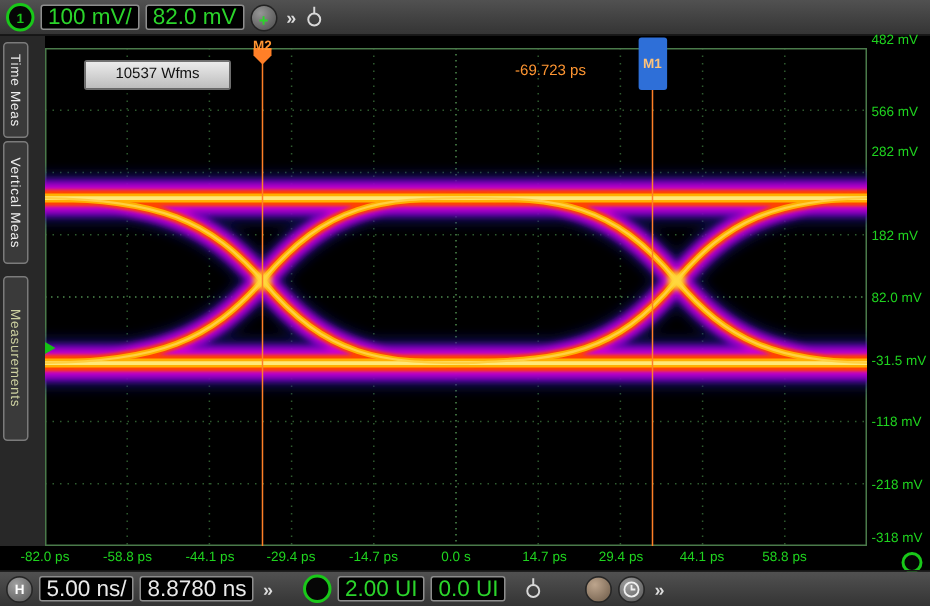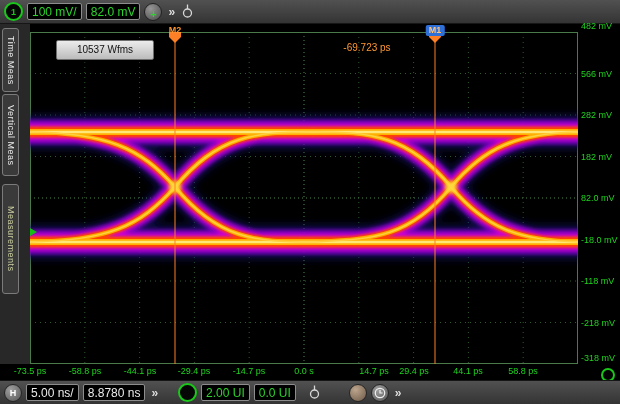--- a/index.html
+++ b/index.html
@@ -12,21 +12,21 @@
            background:linear-gradient(#515151,#343434);}
   .toolbar.top{top:0;border-bottom:1px solid #161616;}
   .toolbar.bottom{top:380px;border-top:1px solid #161616;}
   .badge{width:15px;height:15px;border-radius:50%;display:flex;align-items:center;
          justify-content:center;font-size:9px;font-weight:bold;flex:none;box-sizing:content-box;}
   .badge.green{border:2px solid #19c819;color:#19c819;background:#060606;}
   .badge.gray{width:16px;height:16px;background:radial-gradient(circle at 35% 30%,#a0a0a0,#555);
               color:#fff;border:1px solid #262626;}
   .badge.tan{width:16px;height:16px;background:radial-gradient(circle at 35% 30%,#bda58d,#6b5947);
              border:1px solid #262626;}
-  .field{height:15px;background:#000;border:1px solid #8d8d8d;border-radius:2px;font-size:12px;
+  .field{height:15px;background:#000;border:1px solid #8d8d8d;border-radius:2px;font-size:15px;
          display:flex;align-items:center;padding:0 4px;flex:none;white-space:nowrap;}
   .field.green{color:#2bd42b;}
   .field.white{color:#eaeaea;}
   .roundbtn{width:16px;height:16px;border-radius:50%;flex:none;text-align:center;
             background:radial-gradient(circle at 35% 30%,#969696,#4a4a4a);border:1px solid #222;}
   .roundbtn span{color:#2bd42b;font-weight:bold;font-size:11px;line-height:15px;}
   .chev{color:#dcdcdc;font-size:12px;font-weight:bold;flex:none;padding:0 2px;}
   .gap14{margin-left:14px;} .gap8{margin-left:8px;} .gap24{margin-left:24px;}
 
   
@@ -42,21 +42,21 @@
            background:linear-gradient(#ececec,#bcbcbc);border:1px solid #6e6e6e;
            box-shadow:1px 2px 4px rgba(0,0,0,.65);color:#111;text-align:center;
            font-size:10px;line-height:14px;}
   .infobox .t{font-weight:bold;}
   .gnd{position:absolute;left:30px;top:228px;width:0;height:0;border-left:7px solid #15c015;
        border-top:4px solid transparent;border-bottom:4px solid transparent;}
 
   
   .mlab{position:absolute;transform:translateX(-50%);font-size:9px;font-weight:bold;
         color:#ff9632;line-height:11px;}
-  .mlab.sel{background:#2e6fd8;color:#ffc37a;padding:0 3px;border-radius:2px;}
+  .mlab.sel{background:#2e6fd8;color:#ffc37a;padding:12px 3px;border-radius:2px;}
   .delta{position:absolute;transform:translateX(-50%);color:#ff9632;font-size:10px;}
 
   
   .ylab{position:absolute;left:581px;color:#1fd41f;font-size:9px;white-space:nowrap;}
   .xlab{position:absolute;top:366px;transform:translateX(-50%);color:#1fd41f;font-size:9px;
         white-space:nowrap;}
   .corner-ring{position:absolute;right:5px;top:368px;width:10px;height:10px;border:2px solid #19c819;
                border-radius:50%;background:#040404;}
 </style>
 </head>
@@ -184,35 +184,35 @@
     <div class="delta" style="left:289px;top:10px;margin-left:48px;">-69.723 ps</div>
   </div>
 
   <div class="gnd"></div>
 
   <div class="mlab" style="left:175px;top:25px;">M2</div>
   <div class="mlab sel" style="left:435px;top:25px;">M1</div>
 
   <span class="ylab" style="top:21px;">482 mV</span>
   <span class="ylab" style="top:69px;">566 mV</span>
-  <span class="ylab" style="top:110px;">282 mV</span>
+  <span class="ylab" style="top:96px;">282 mV</span>
   <span class="ylab" style="top:152px;">182 mV</span>
   <span class="ylab" style="top:193px;">82.0 mV</span>
-  <span class="ylab" style="top:235px;">-18.0 mV</span>
+  <span class="ylab" style="top:235px;">-31.5 mV</span>
   <span class="ylab" style="top:276px;">-118 mV</span>
   <span class="ylab" style="top:318px;">-218 mV</span>
   <span class="ylab" style="top:353px;">-318 mV</span>
 
-  <span class="xlab" style="left:30px;">-73.5 ps</span>
+  <span class="xlab" style="left:30px;">-82.0 ps</span>
   <span class="xlab" style="left:85px;">-58.8 ps</span>
   <span class="xlab" style="left:140px;">-44.1 ps</span>
   <span class="xlab" style="left:194px;">-29.4 ps</span>
   <span class="xlab" style="left:249px;">-14.7 ps</span>
   <span class="xlab" style="left:304px;">0.0 s</span>
-  <span class="xlab" style="left:374px;">14.7 ps</span>
+  <span class="xlab" style="left:363px;">14.7 ps</span>
   <span class="xlab" style="left:414px;">29.4 ps</span>
   <span class="xlab" style="left:468px;">44.1 ps</span>
   <span class="xlab" style="left:523px;">58.8 ps</span>
   <span class="xlab" style="left:578px;margin-top:34px;">73.5 ps</span>
 
   <div class="corner-ring"></div>
 
   <div class="toolbar bottom">
     <div class="badge gray">H</div>
     <div class="field white">5.00 ns/</div>

